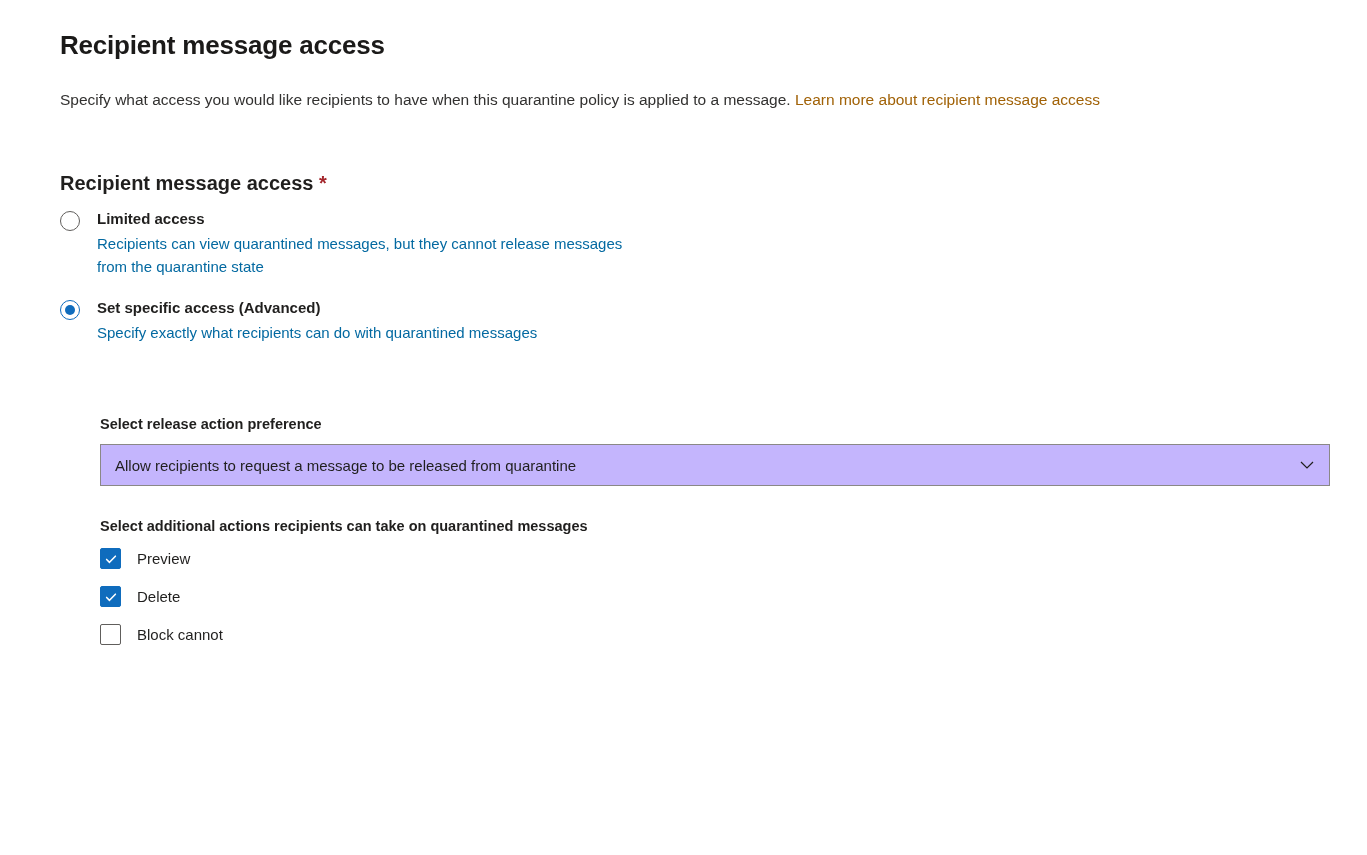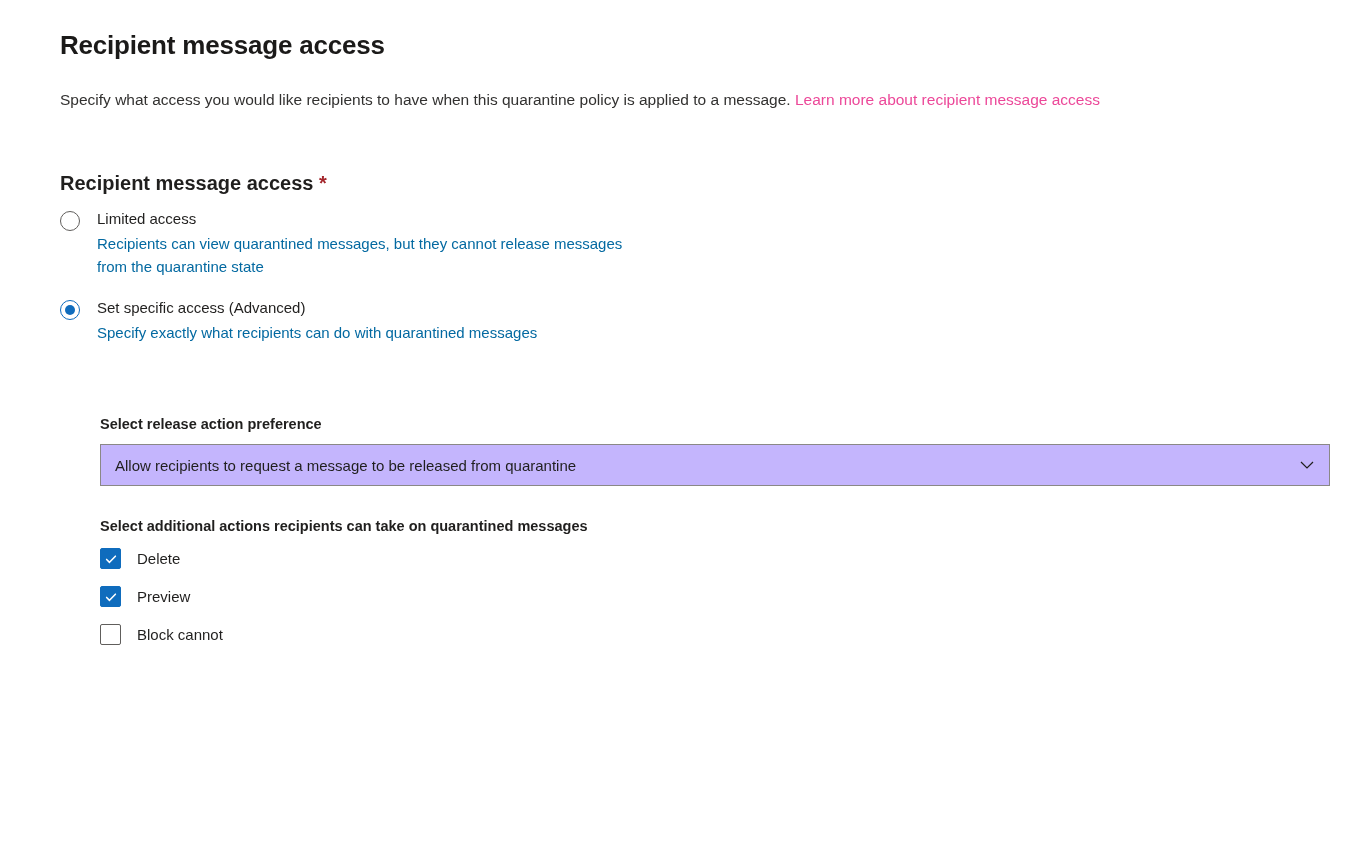--- a/index.html
+++ b/index.html
@@ -29,21 +29,21 @@
     margin: 0 0 26px 0;
   }
   .description {
     font-size: 15.5px;
     line-height: 25px;
     color: #323130;
     max-width: 1270px;
     margin: 0;
   }
   .link {
-    color: #ec4899;
+    color: #a16207;
     text-decoration: none;
     cursor: pointer;
   }
   .field-label {
     font-size: 20px;
     font-weight: bold;
     color: #201f1e;
     margin-top: 60px;
   }
   .req-star {
@@ -83,21 +83,21 @@
     margin-left: -5px;
     margin-top: -5px;
     border-radius: 50%;
     background: #0f6cbd;
   }
   .radio-text {
     margin-left: 17px;
   }
   .radio-title {
     font-size: 15px;
-    font-weight: normal;
+    font-weight: bold;
     color: #201f1e;
     line-height: 20px;
   }
   .radio-desc {
     font-size: 15px;
     color: #0369a1;
     line-height: 23px;
     margin-top: 3px;
     white-space: pre-line;
   }
@@ -219,40 +219,40 @@
       <span class="chevron">
         <svg width="16" height="16" viewBox="0 0 16 16" aria-hidden="true">
           <path d="M2 5 L8 11 L14 5" fill="none" stroke="#201f1e" stroke-width="1.2"></path>
         </svg>
       </span>
     </div>
 
     <div class="checkbox-label">Select additional actions recipients can take on quarantined messages</div>
 
     <div class="checkbox-list">
+
+      <div class="checkbox-row">
+        <span class="cbox checked">
+          <svg width="14" height="14" viewBox="0 0 16 16" aria-hidden="true">
+            <path d="M3 8.5 L6.3 11.8 L13 4.8" fill="none" stroke="#ffffff" stroke-width="1.8" stroke-linecap="round" stroke-linejoin="round"></path>
+          </svg>
+        </span>
+        <span class="cbox-text">Preview</span>
+      </div>
 
       <div class="checkbox-row">
         <span class="cbox checked">
           <svg width="14" height="14" viewBox="0 0 16 16" aria-hidden="true">
             <path d="M3 8.5 L6.3 11.8 L13 4.8" fill="none" stroke="#ffffff" stroke-width="1.8" stroke-linecap="round" stroke-linejoin="round"></path>
           </svg>
         </span>
         <span class="cbox-text">Delete</span>
       </div>
 
       <div class="checkbox-row">
-        <span class="cbox checked">
-          <svg width="14" height="14" viewBox="0 0 16 16" aria-hidden="true">
-            <path d="M3 8.5 L6.3 11.8 L13 4.8" fill="none" stroke="#ffffff" stroke-width="1.8" stroke-linecap="round" stroke-linejoin="round"></path>
-          </svg>
-        </span>
-        <span class="cbox-text">Preview</span>
-      </div>
-
-      <div class="checkbox-row">
         <span class="cbox">
           
         </span>
         <span class="cbox-text">Block cannot</span>
       </div>
 
     </div>
 
   </div>
 

